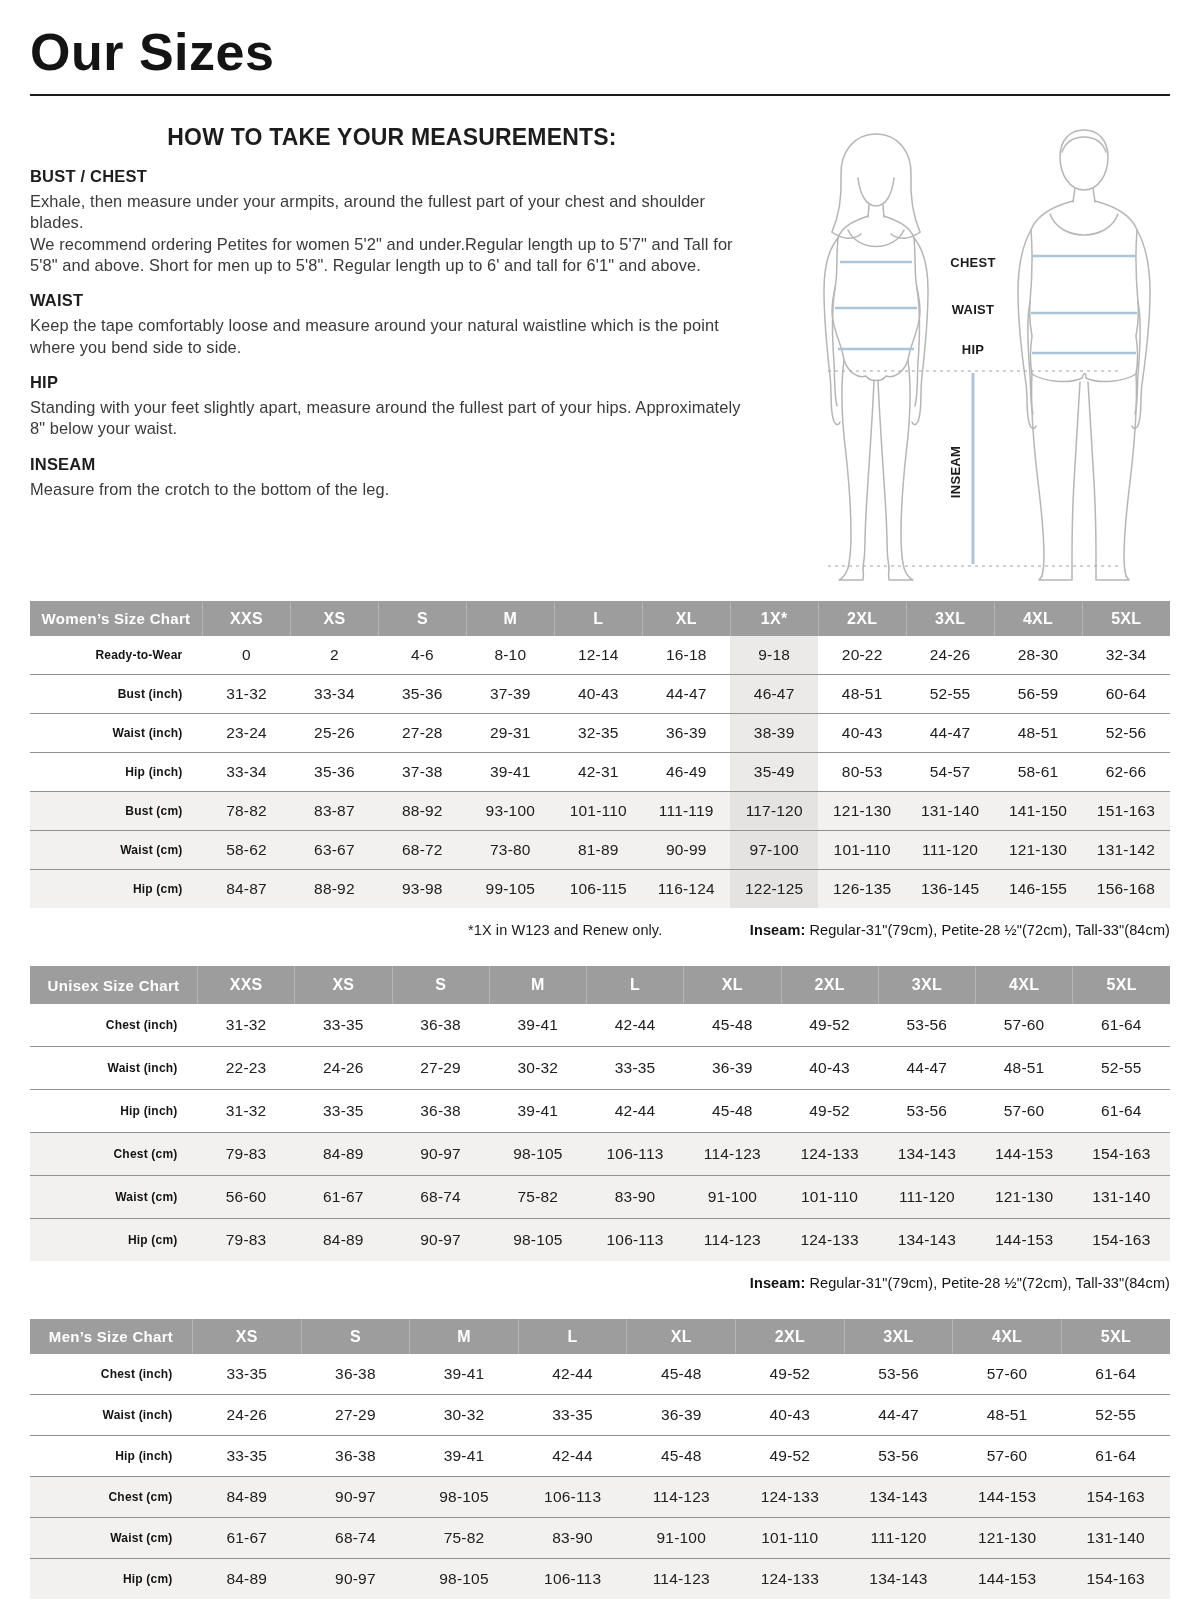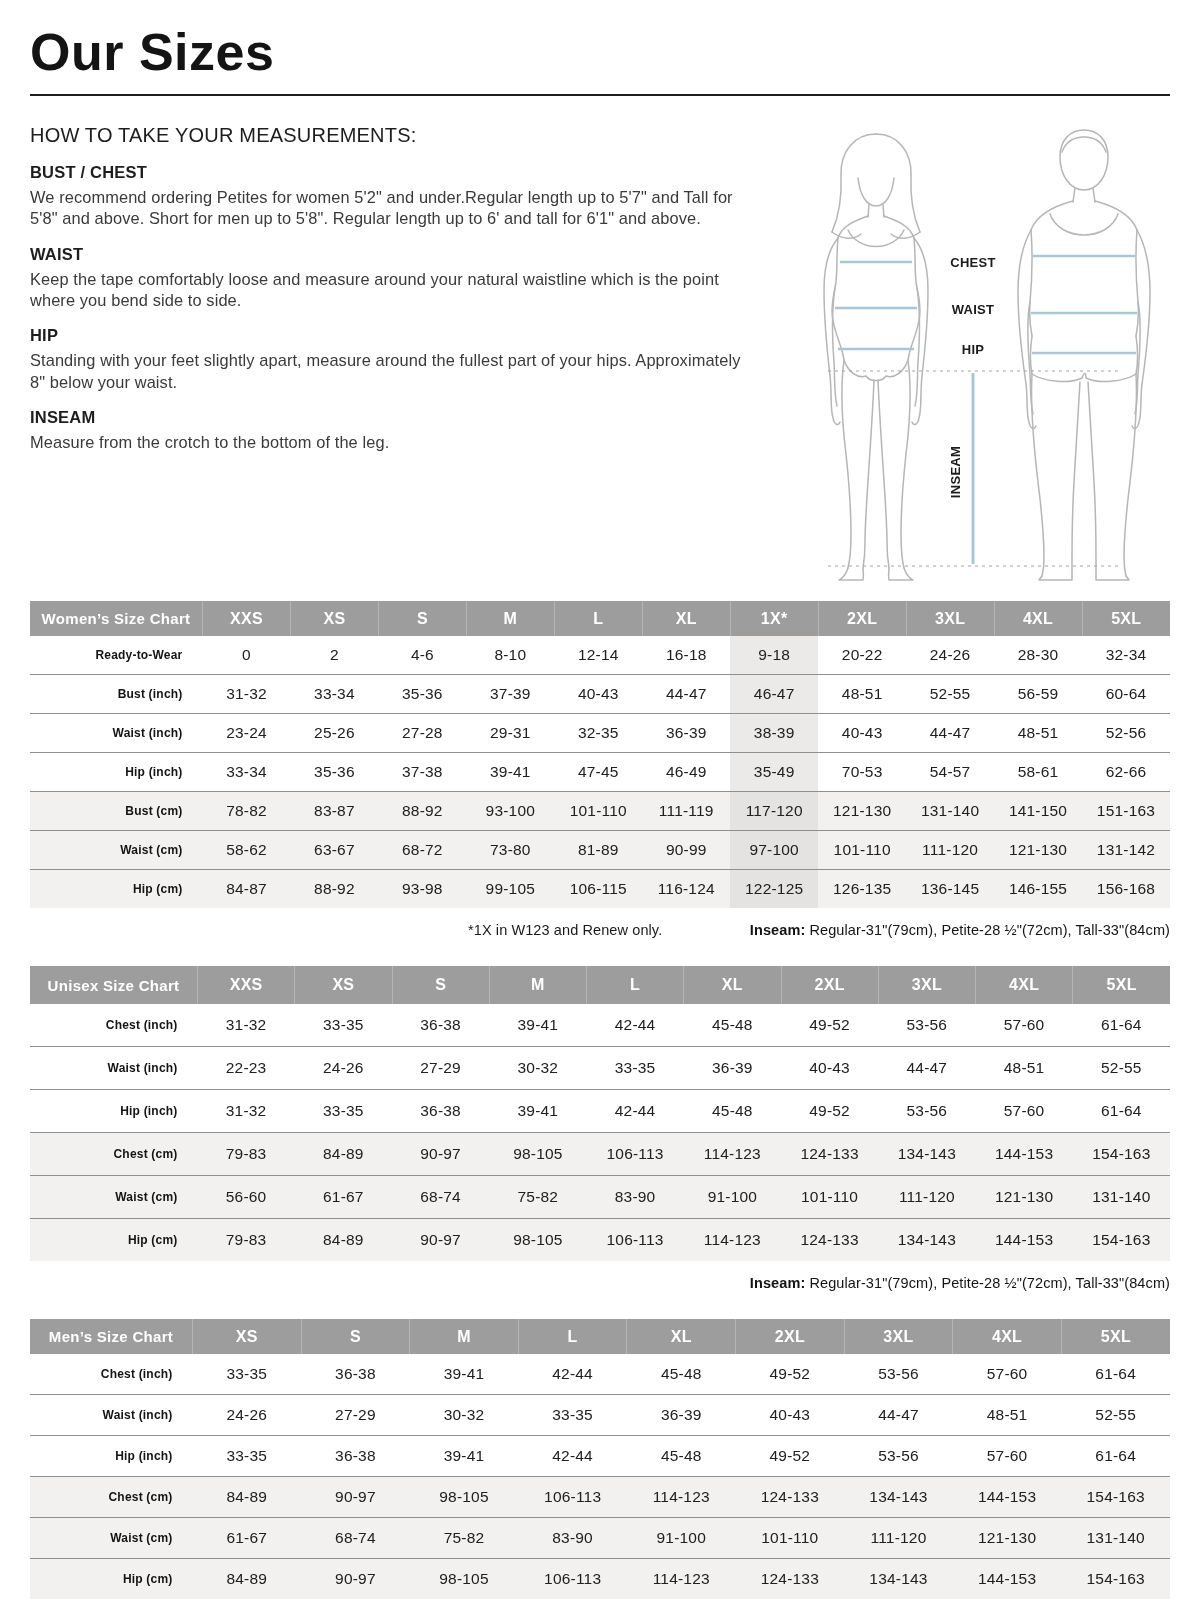--- a/index.html
+++ b/index.html
@@ -7,21 +7,21 @@
   .page{position:relative;width:1200px;height:1600px;box-sizing:border-box;
         padding:22px 30px 12px 30px;overflow:hidden;background:#fff;}
 
   
   h1{margin:0 0 12px 0;font-size:52px;font-weight:700;letter-spacing:.5px;color:#141414;}
   .title-rule{border:none;border-top:2px solid #1c1c1c;margin:0 0 24px 0;}
 
   
   .content-row{display:flex;align-items:flex-start;}
   .instructions{width:724px;}
-  .instructions h2{font-size:20px;font-weight:400;color:#1d1d1d;margin:4px 0 16px 0;letter-spacing:.2px;}
+  .instructions h2{font-size:23px;font-weight:700;color:#1d1d1d;margin:4px 0 16px 0;letter-spacing:.2px;text-align:center;}
   .m-section h3{font-size:16.5px;font-weight:700;color:#1d1d1d;margin:15px 0 5px 0;letter-spacing:.2px;}
   .m-section p{font-size:16.4px;line-height:1.3;color:#3a3a3a;margin:0;letter-spacing:.1px;}
 
   .diagram{margin-left:auto;width:382px;margin-top:2px;}
   .diagram svg{display:block;}
   .fig-stroke{fill:none;stroke:#b6b6b6;stroke-width:1.5;stroke-linecap:round;stroke-linejoin:round;}
   .meas-line{stroke:#a9c6d8;stroke-width:2.5;}
   .inseam-line{stroke:#a9c6d8;stroke-width:3;}
   .dotted-line{stroke:#a3a3a3;stroke-width:1.2;stroke-dasharray:3 4;}
   .diag-label{font-family:"Liberation Sans","DejaVu Sans",sans-serif;font-size:13px;font-weight:700;fill:#1c1c1c;letter-spacing:.3px;}
@@ -62,20 +62,21 @@
   <h1>Our Sizes</h1>
   <hr class="title-rule">
 
   <div class="content-row">
 
     <div class="instructions">
       <h2>HOW TO TAKE YOUR MEASUREMENTS:</h2>
 
       <div class="m-section">
         <h3>BUST / CHEST</h3>
+        <p>Exhale, then measure under your armpits, around the fullest part of your chest and shoulder blades.</p>
       </div>
       <div class="m-section">
         <p>We recommend ordering Petites for women 5'2" and under.Regular length up to 5'7" and Tall for 5'8" and above. Short for men up to 5'8". Regular length up to 6' and tall for 6'1" and above.</p>
       </div>
       <div class="m-section">
         <h3>WAIST</h3>
         <p>Keep the tape comfortably loose and measure around your natural waistline which is the point where you bend side to side.</p>
       </div>
       <div class="m-section">
         <h3>HIP</h3>
@@ -217,24 +218,24 @@
             <td>44-47</td>
             <td>48-51</td>
             <td>52-56</td>
           </tr>
           <tr>
             <td>Hip (inch)</td>
             <td>33-34</td>
             <td>35-36</td>
             <td>37-38</td>
             <td>39-41</td>
-            <td>47-45</td>
+            <td>42-31</td>
             <td>46-49</td>
             <td class="hl">35-49</td>
-            <td>70-53</td>
+            <td>80-53</td>
             <td>54-57</td>
             <td>58-61</td>
             <td>62-66</td>
           </tr>
           <tr class="shaded">
             <td>Bust (cm)</td>
             <td>78-82</td>
             <td>83-87</td>
             <td>88-92</td>
             <td>93-100</td>

